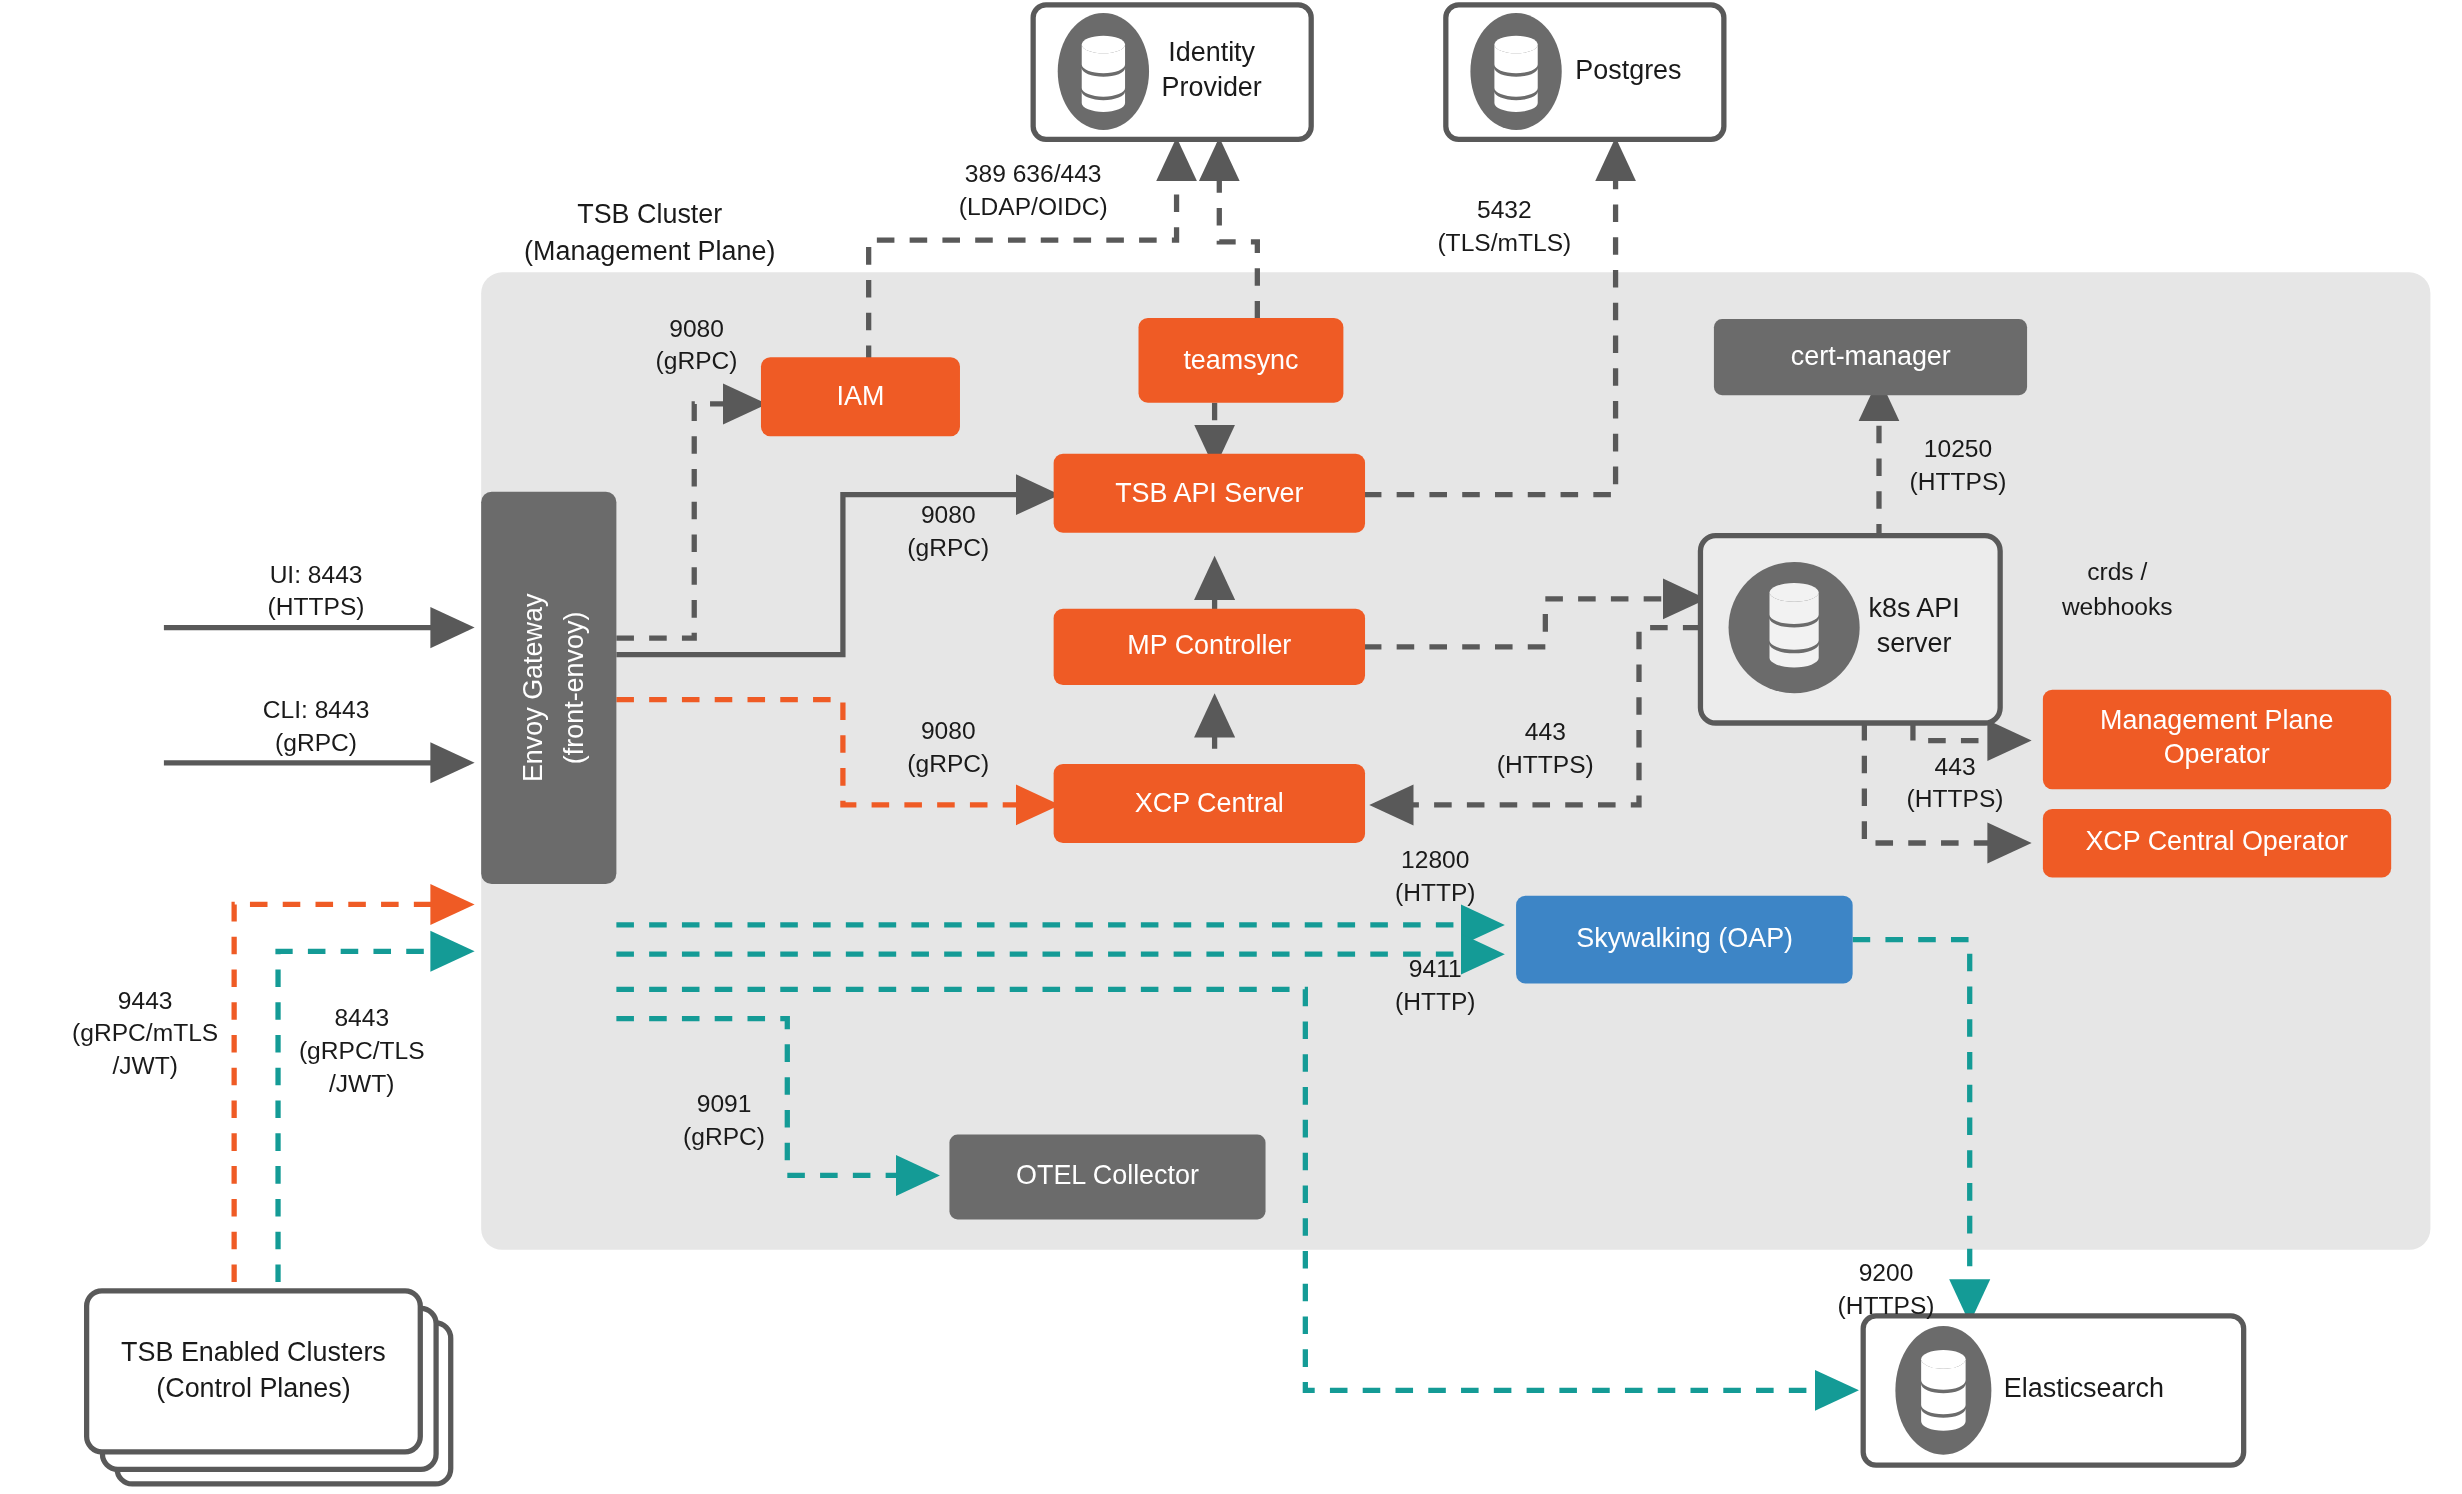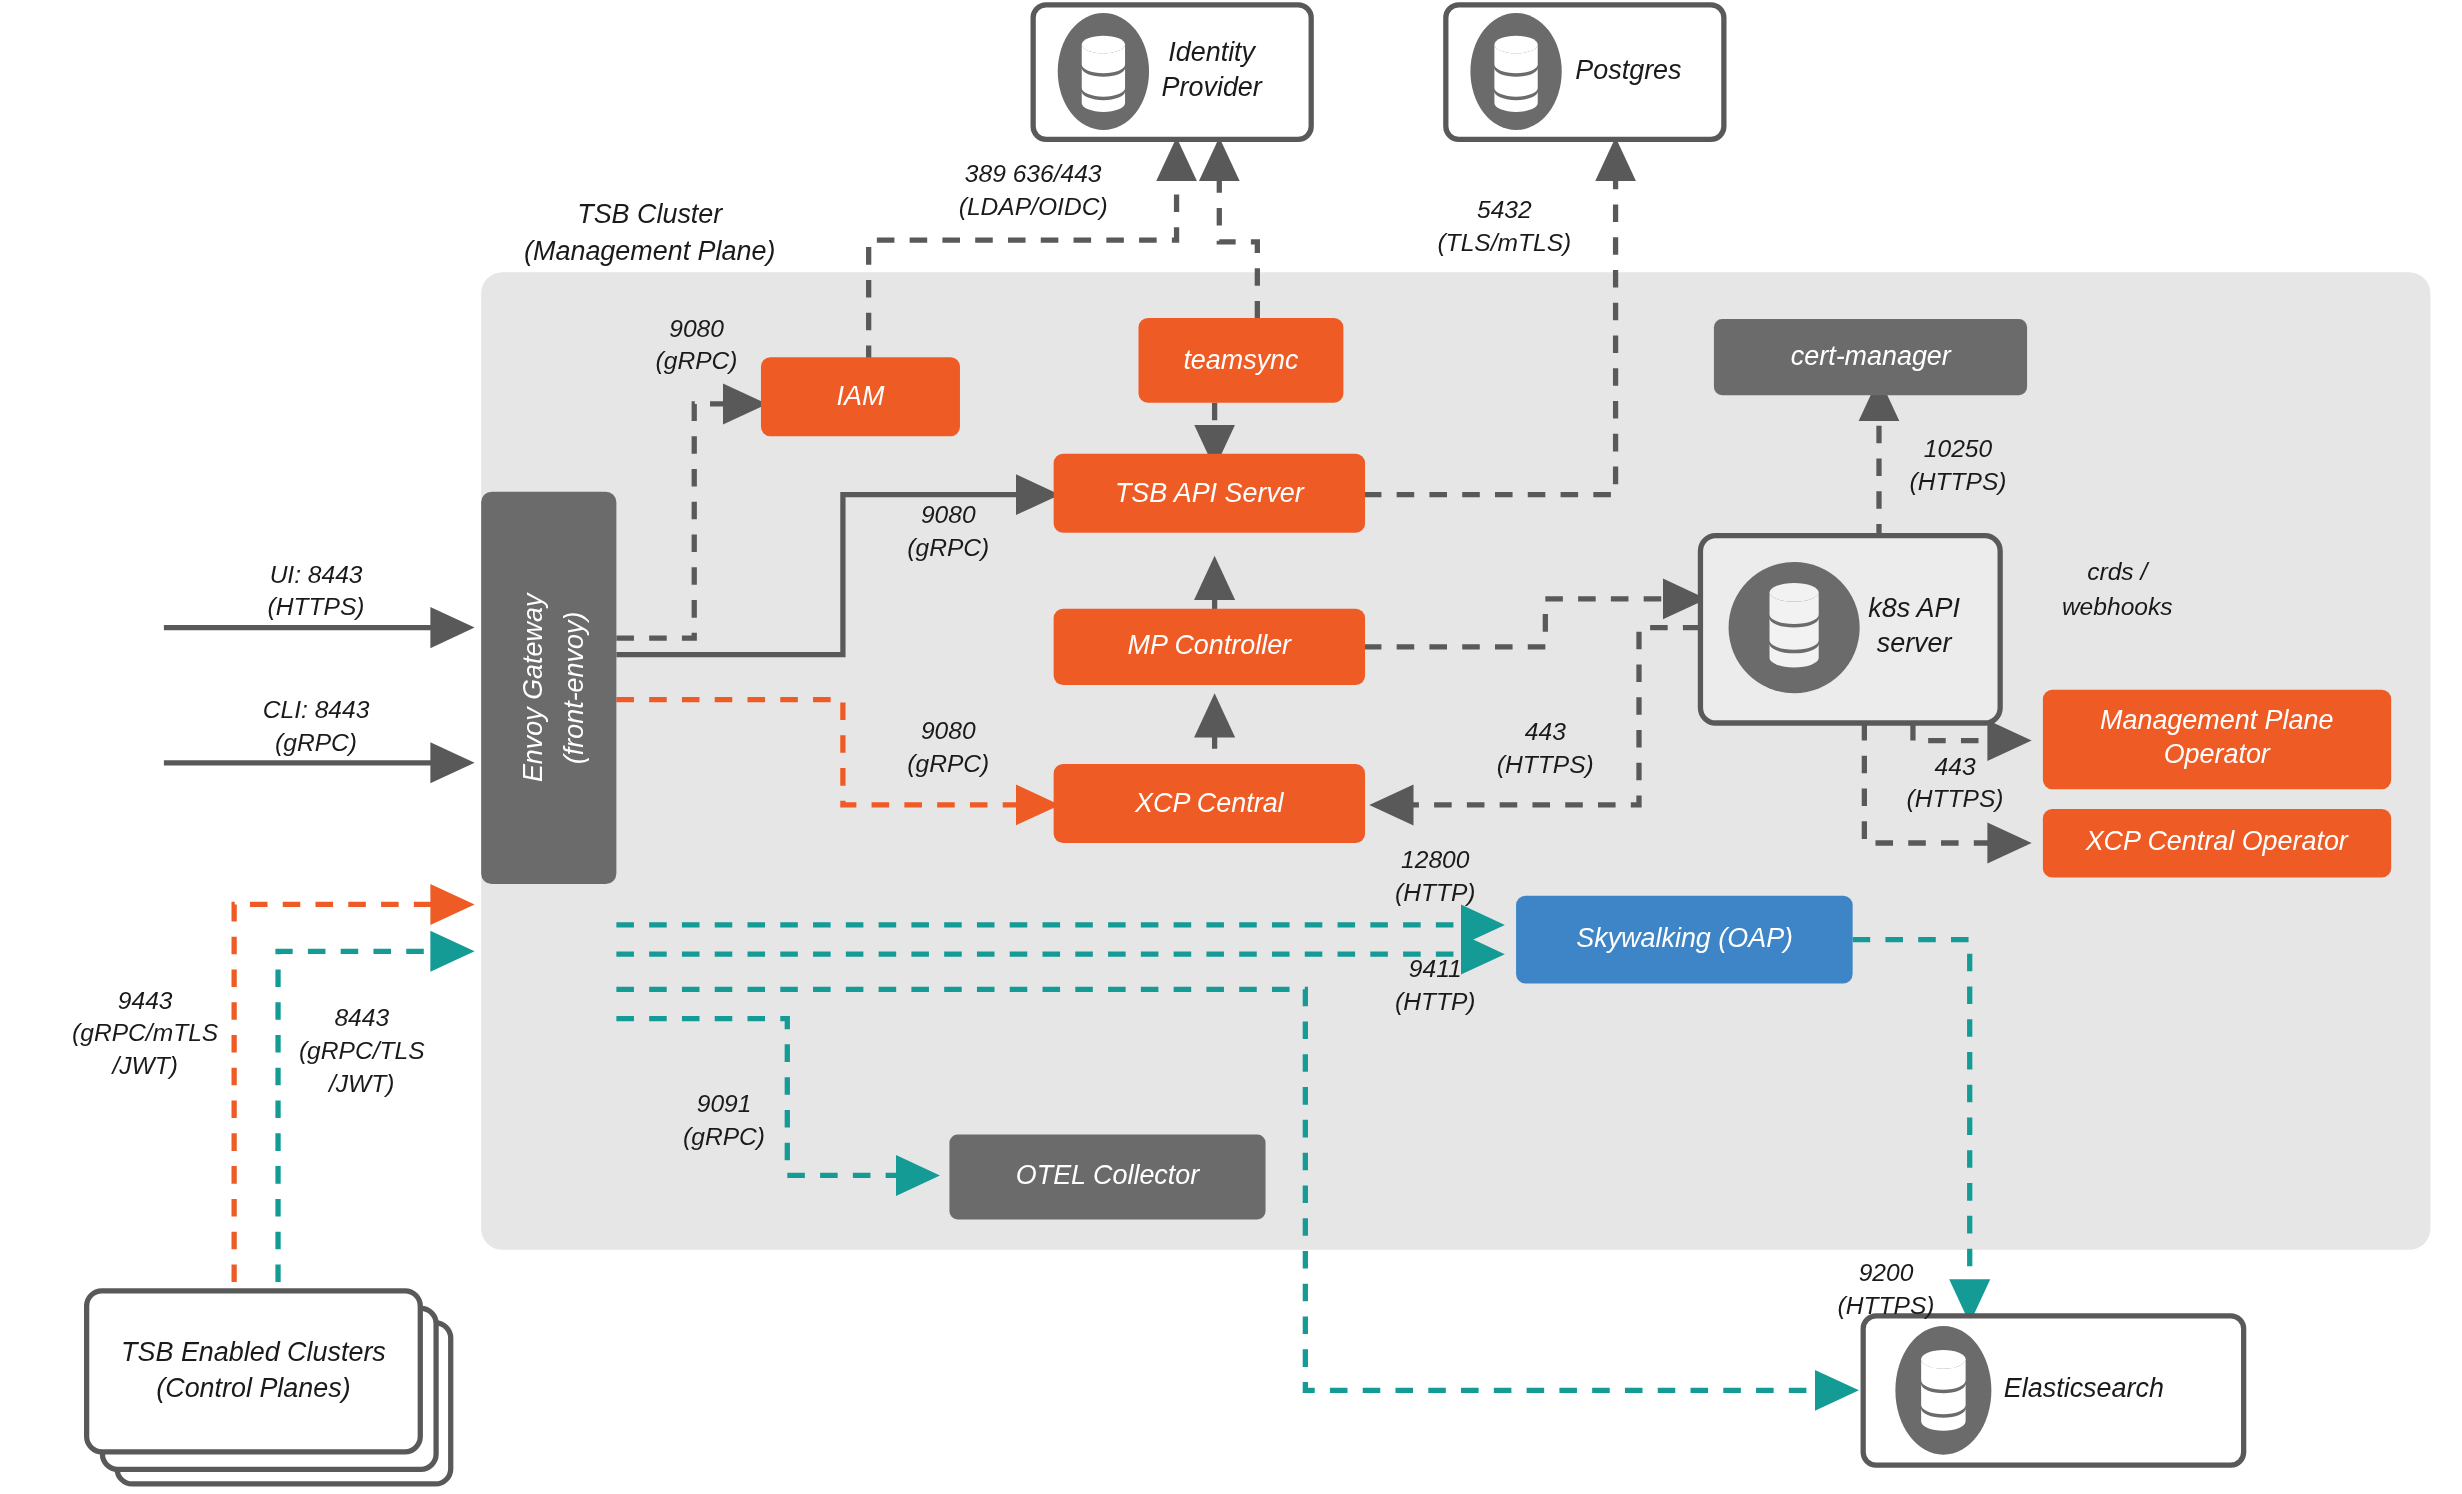--- a/index.html
+++ b/index.html
@@ -10,21 +10,20 @@
   }
   body {
     font-family: "Liberation Sans", sans-serif;
   }
   #diagram-root {
     position: relative;
     width: 2462px;
     height: 1494px;
     background: #ffffff;
     overflow: hidden;
-    font-style: italic;
   }
   svg.layer {
     position: absolute;
     top: 0; left: 0;
     width: 2462px;
     height: 1494px;
   }
   .node-text {
     font-family: "Liberation Sans", sans-serif;
     fill: #ffffff;

